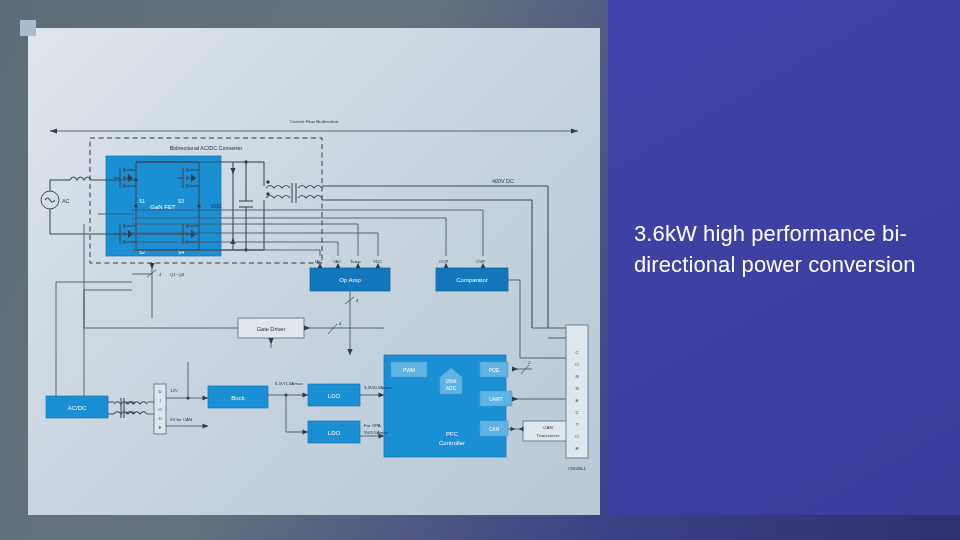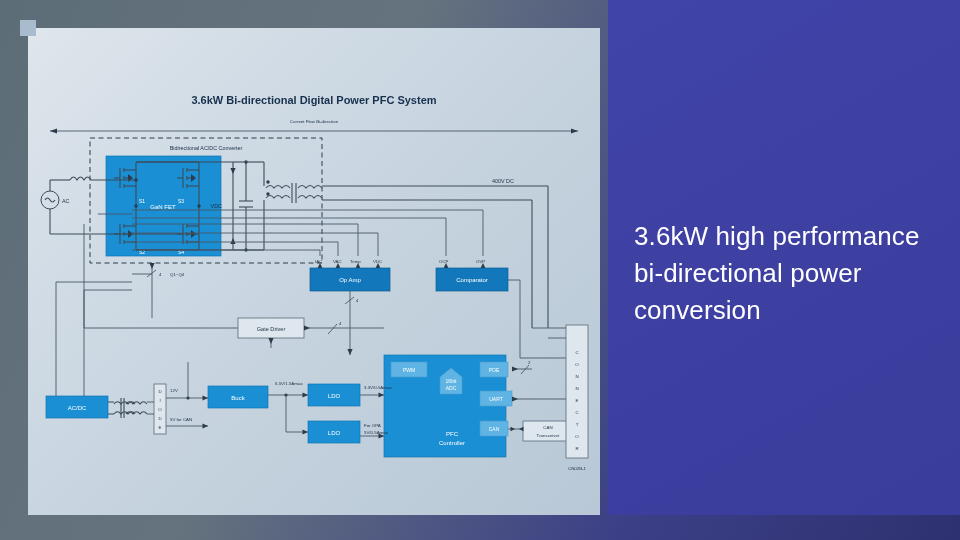--- a/index.html
+++ b/index.html
@@ -11,21 +11,21 @@
     position: relative; width: 960px; height: 540px;
     background: linear-gradient(115deg, #5d6d78 0%, #65737e 35%, #3b3f86 72%, #2e3170 100%);
   }
   
   #purple-panel {
     position: absolute; left: 608px; top: 0; width: 352px; height: 515px;
     background: linear-gradient(150deg, #4043a8 0%, #3e40a2 45%, #3a3d9c 100%);
   }
   #headline {
     position: absolute; left: 634px; top: 218px; width: 300px;
-    color: #ffffff; font-size: 26px; line-height: 1.42; font-weight: 400;
+    color: #ffffff; font-size: 22px; line-height: 1.42; font-weight: 400;
     letter-spacing: .1px;
   }
   
   #card {
     position: absolute; left: 28px; top: 28px; width: 572px; height: 487px;
     background: linear-gradient(135deg, #dfe6ec 0%, #cfdae4 30%, #c3d1dd 62%, #b8c8d6 100%);
   }
   #corner-square {
     position: absolute; left: 20px; top: 20px; width: 16px; height: 16px;
     background: #a8bccd;
@@ -53,21 +53,20 @@
 </head>
 <body>
 
 <div id="slide">
 
   <div id="purple-panel"></div>
 
   <div id="headline">3.6kW high performance bi-directional power conversion</div>
 
   <div id="card">
-    <div id="card-title">3.6kW Bi-directional Digital Power PFC System</div>
 
     <div id="svgwrap">
     <svg viewBox="0 0 572 487" width="572" height="487" xmlns="http://www.w3.org/2000/svg">
 
       <text class="lbl-sm" x="286" y="95" text-anchor="middle">Current Flow Bi-direction</text>
       <line class="wire" x1="22" y1="103" x2="550" y2="103"></line>
       <path class="dot" d="M22 103 l7 -2.6 v5.2 z"></path>
       <path class="dot" d="M550 103 l-7 -2.6 v5.2 z"></path>
 
       <rect class="dashbox" x="62" y="110" width="232" height="125"></rect>

